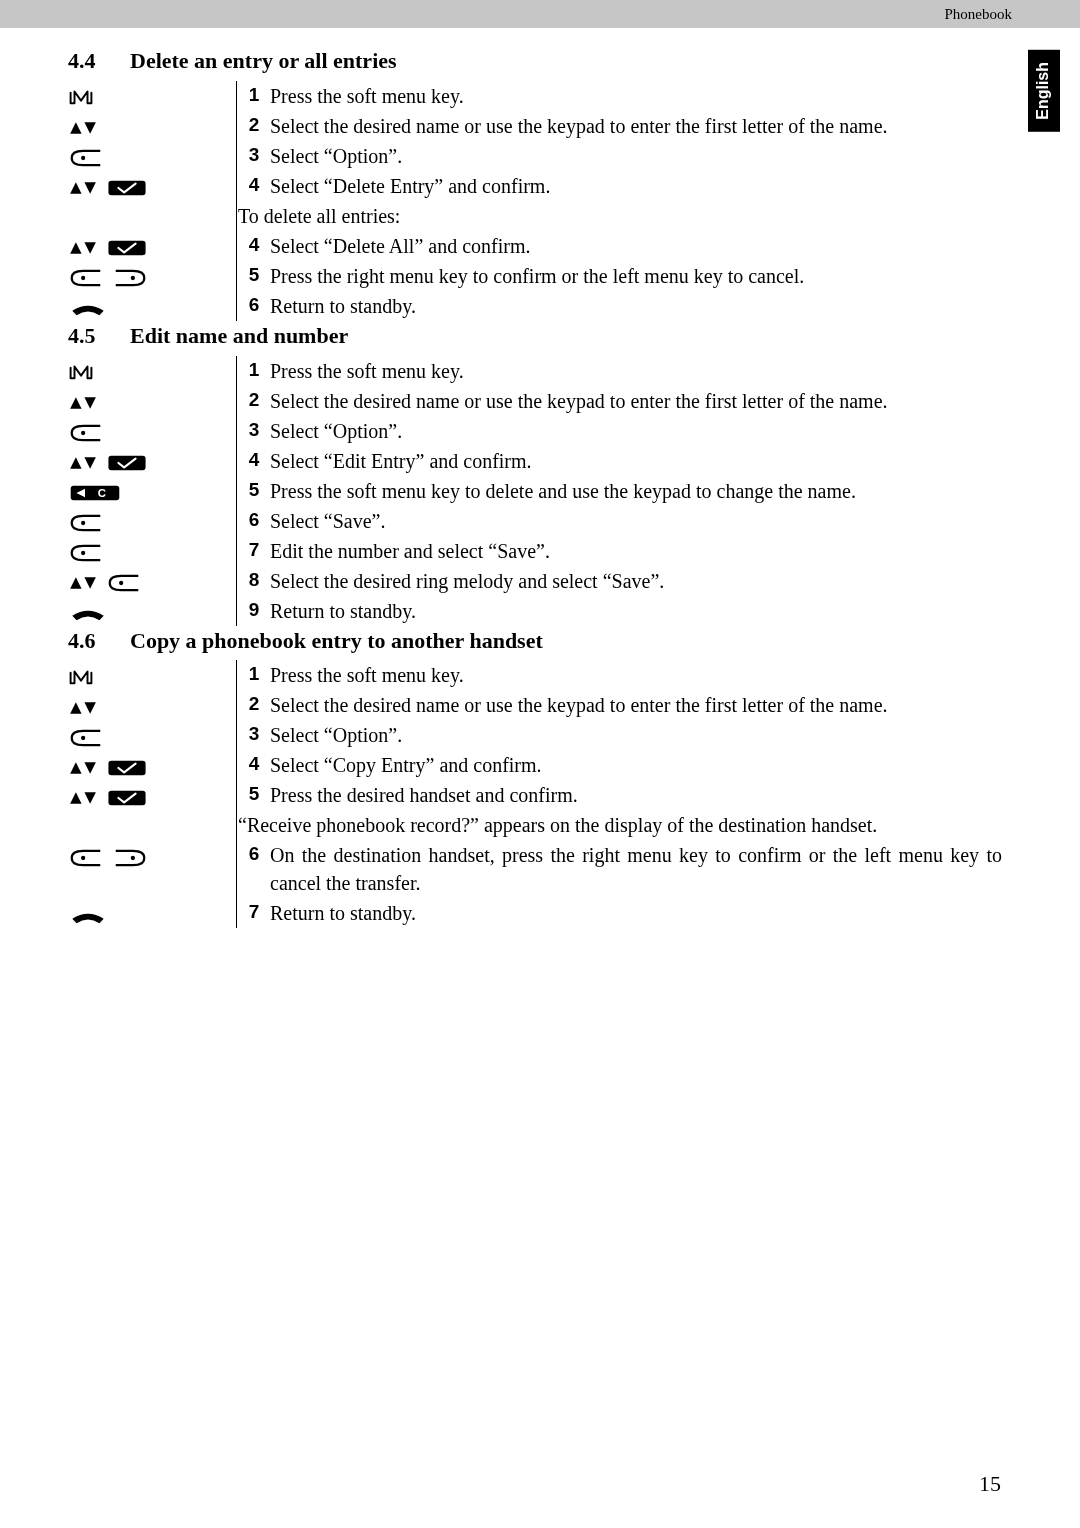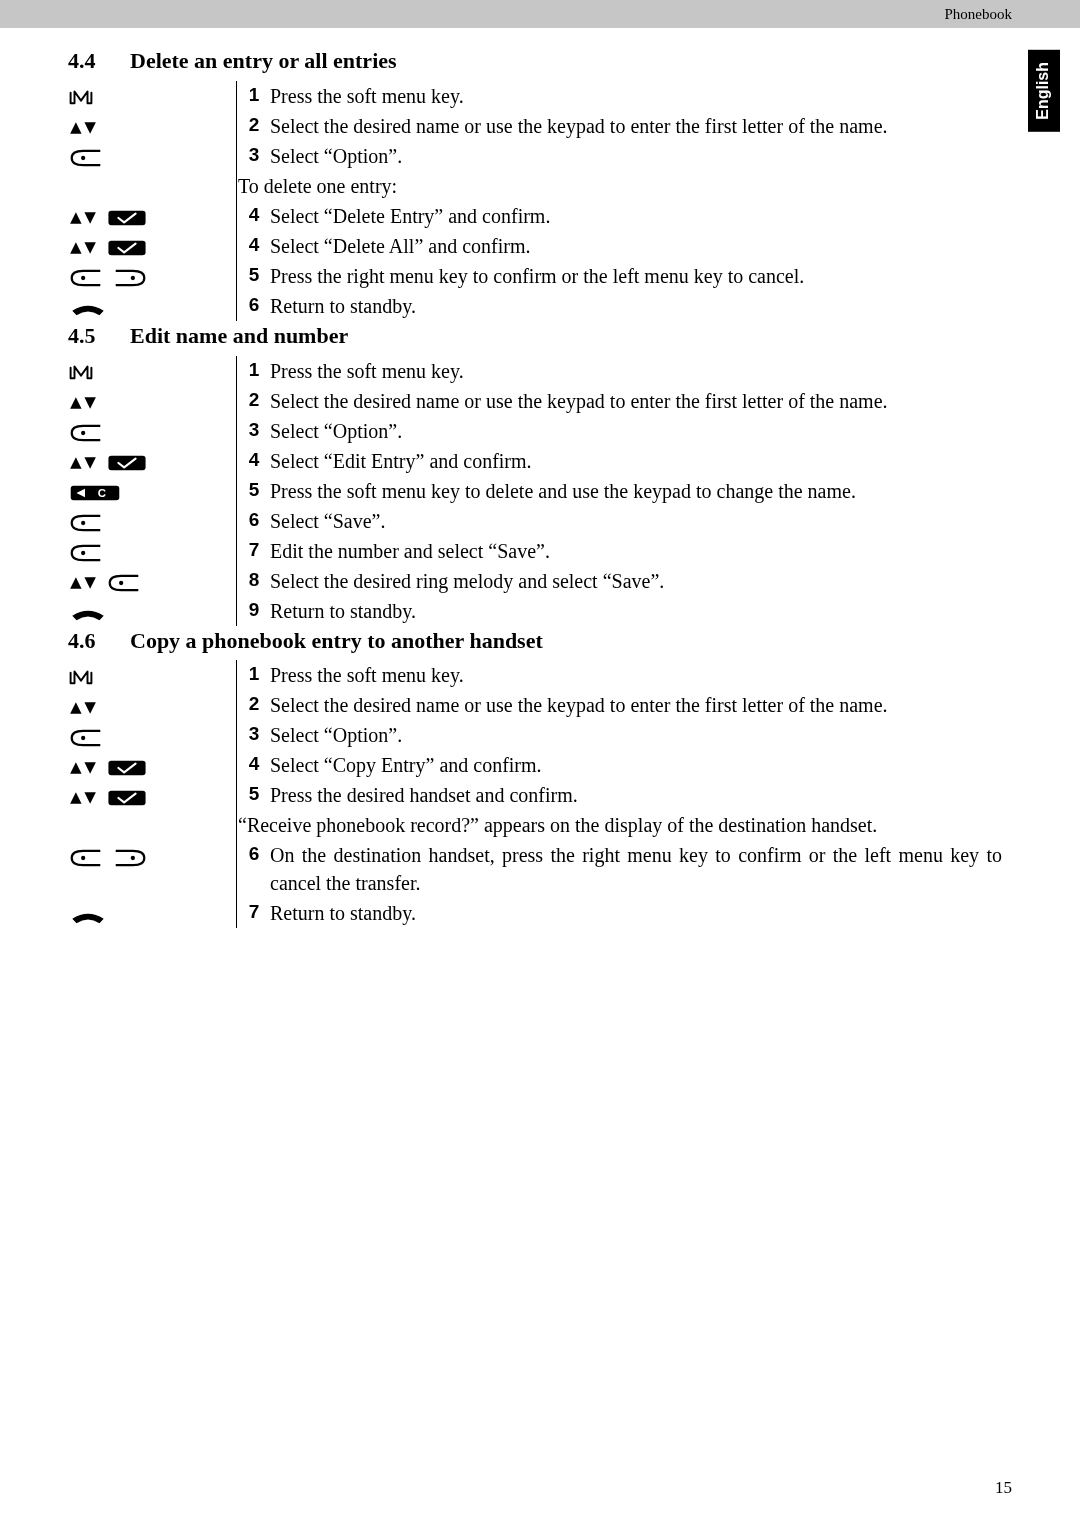--- a/index.html
+++ b/index.html
@@ -82,22 +82,22 @@
   td.text-col {
     padding-left: 6px;
     text-align: justify;
   }
   td.subhead {
     padding-left: 6px;
   }
   .page-num {
     position: absolute;
     bottom: 28px;
-    right: 68px;
-    font-size: 17px;
+    right: 79px;
+    font-size: 22px;
   }
   
   svg { display: inline-block; vertical-align: middle; }
   .icon-pair svg { margin-right: 8px; }
 </style>
 </head>
 <body>
 
 <svg width="0" height="0" style="position:absolute">
   <defs>
@@ -169,33 +169,33 @@
     </tr>
     <tr>
       <td class="icon-col"><svg width="36" height="20">
               <use href="#ic-leftkey"></use>
             </svg></td>
       <td class="bar"></td>
       <td class="num-col">3</td>
       <td class="text-col">Select “Option”.</td>
     </tr>
     <tr>
-      <td class="icon-col"></td>
-      <td class="bar"></td>
-      <td class="subhead" colspan="2">To delete one entry:</td>
-    </tr>
-    <tr>
       <td class="icon-col"><span class="icon-pair"><svg width="30" height="20">
                 <use href="#ic-updown"></use>
               </svg><svg width="42" height="20">
                 <use href="#ic-check"></use>
               </svg></span></td>
       <td class="bar"></td>
       <td class="num-col">4</td>
       <td class="text-col">Select “Delete Entry” and confirm.</td>
+    </tr>
+    <tr>
+      <td class="icon-col"></td>
+      <td class="bar"></td>
+      <td class="subhead" colspan="2">To delete all entries:</td>
     </tr>
     <tr>
       <td class="icon-col"><span class="icon-pair"><svg width="30" height="20">
                 <use href="#ic-updown"></use>
               </svg><svg width="42" height="20">
                 <use href="#ic-check"></use>
               </svg></span></td>
       <td class="bar"></td>
       <td class="num-col">4</td>
       <td class="text-col">Select “Delete All” and confirm.</td>

